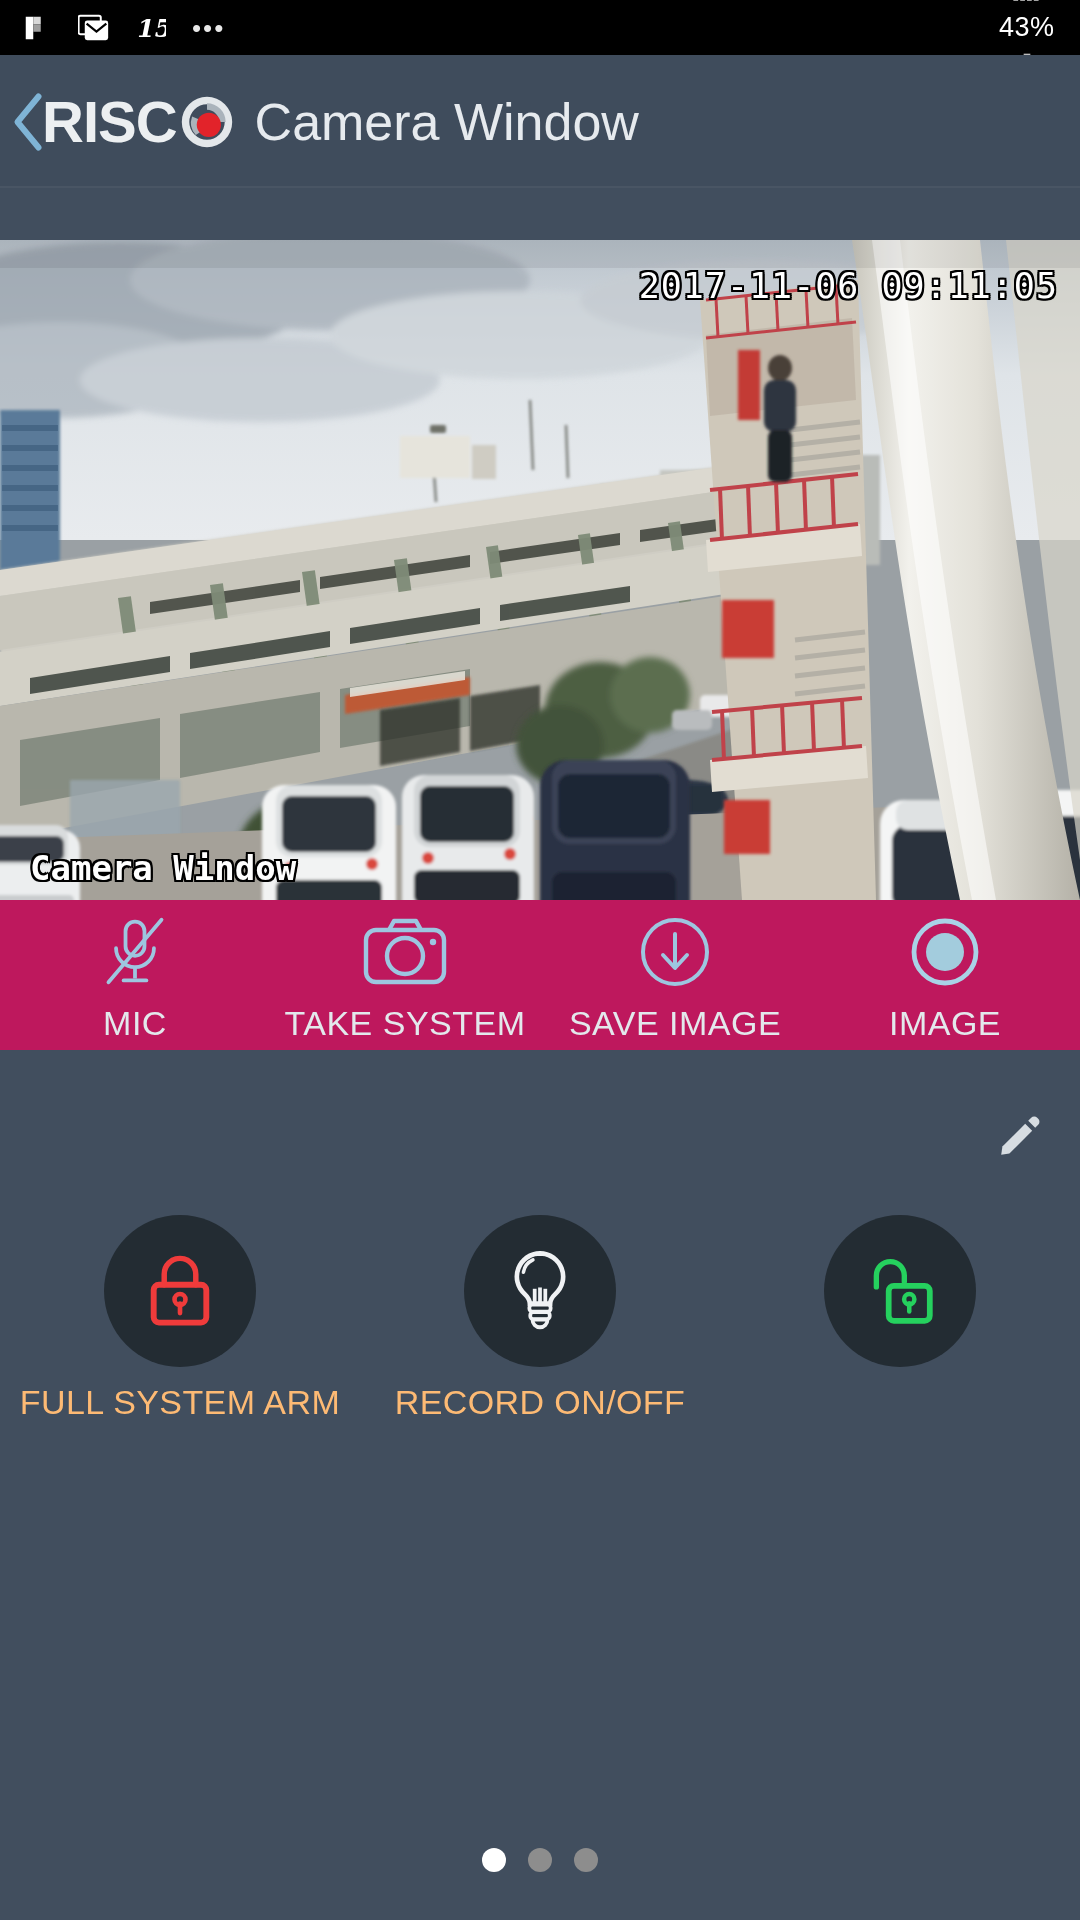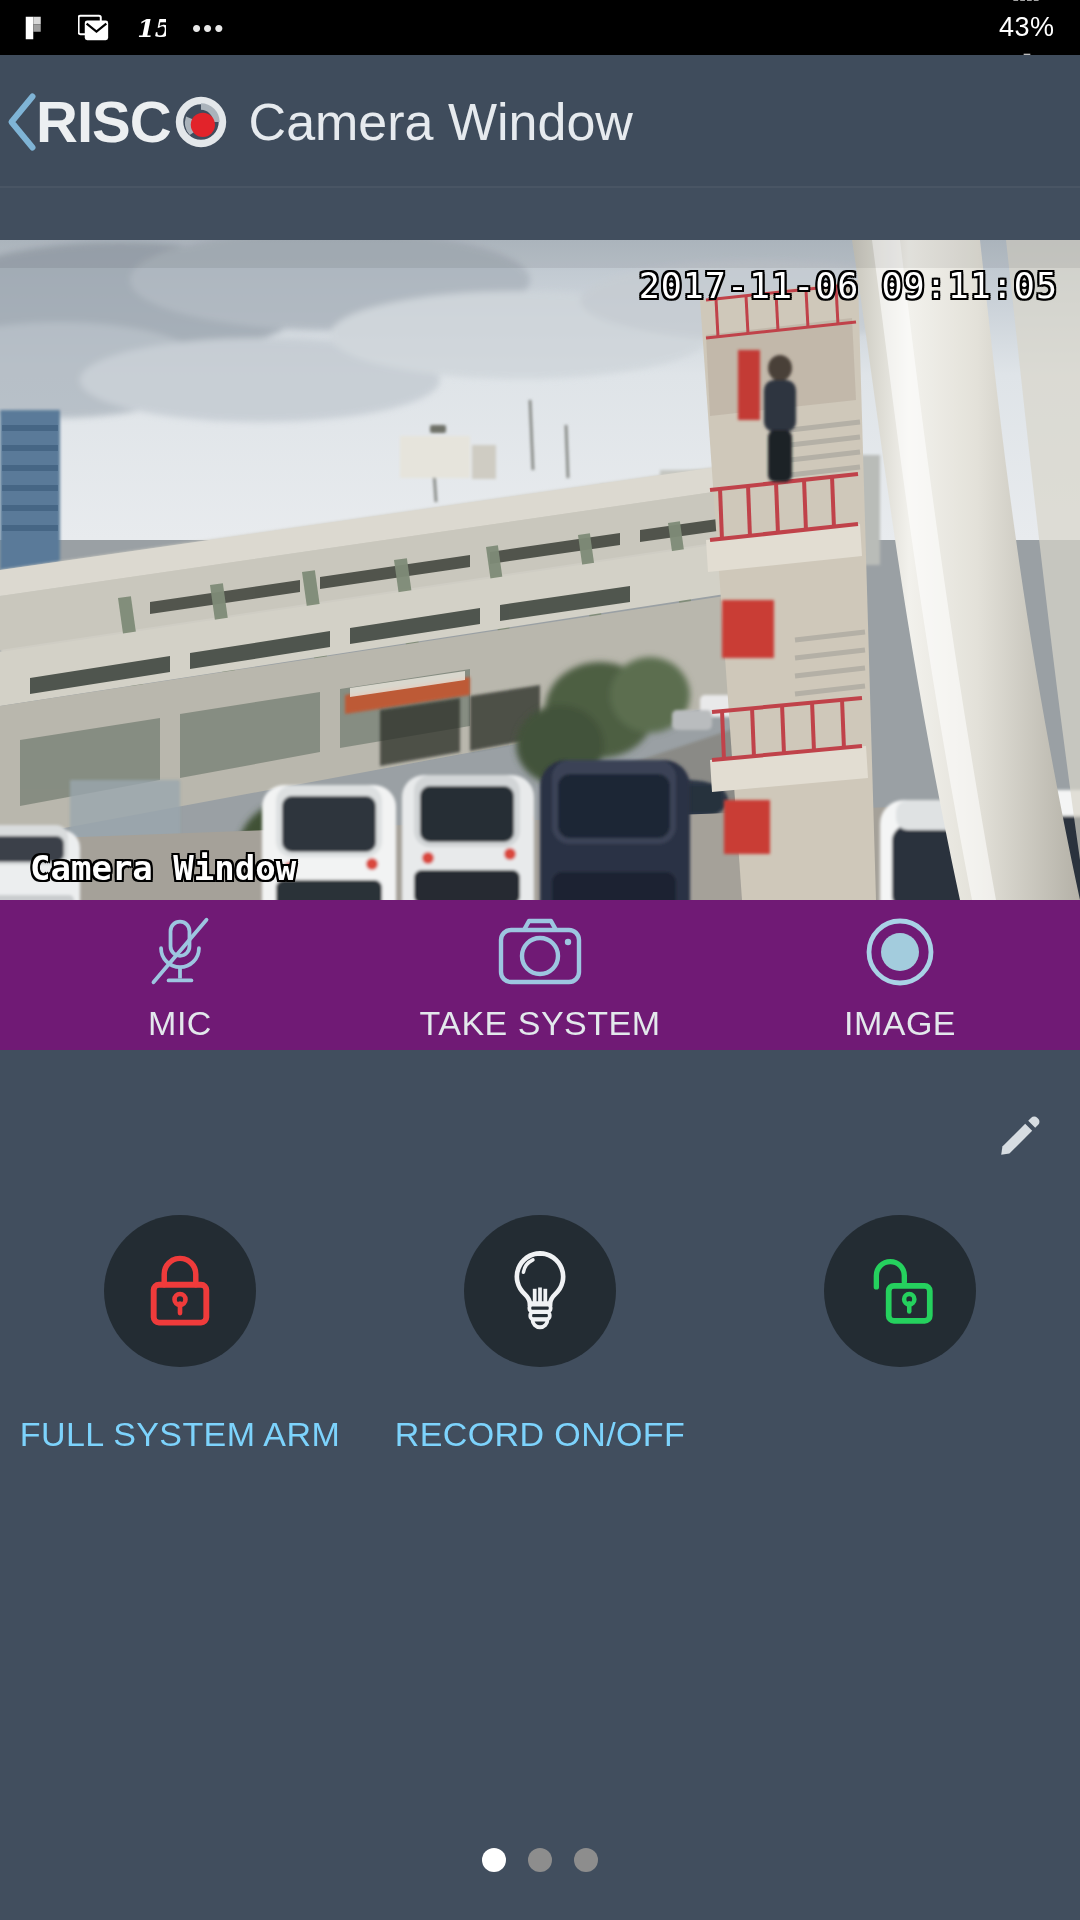--- a/index.html
+++ b/index.html
@@ -19,21 +19,21 @@
   }
   .sb-left { display:flex; align-items:center; gap:26px; flex:1; }
   .sb-right { display:flex; align-items:center; gap:10px;flex-direction:column; }
   .sb-dots { letter-spacing:2px; font-size:26px; line-height:12px; color:#e8e8e8; }
   .sb-pct { font-size:27px; font-weight:400; letter-spacing:0.5px; }
   .sb-time { font-size:28px; letter-spacing:0.5px; margin-left:4px; }
 
   
   .header {
     position:absolute; top:55px; left:0; width:1080px; height:133px;
-    background:#3f4c5c; display:flex; align-items:center; padding-left:4px;
+    background:#3f4c5c; display:flex; align-items:center; padding-left:10px;
   }
   .back-chevron { width:36px; height:64px; flex:0 0 auto; }
   .risco-logo { display:flex; align-items:center; margin-left:-4px; }
   .risco-text {
     font-size:58px; font-weight:bold; color:#eceff1;
     letter-spacing:-1px; font-family:"Liberation Sans", sans-serif;
   }
   .risco-o { width:56px; height:56px; margin-left:2px; }
   .header-title {
     font-size:52px; color:#e6eaee; margin-left:20px; font-weight:400;
@@ -62,21 +62,21 @@
     font-family:"DejaVu Sans Mono", monospace;
     font-size:34px; font-weight:bold; color:#ffffff;
     letter-spacing:0px;
     text-shadow:-2px 0 #000, 2px 0 #000, 0 -2px #000, 0 2px #000,
                 -2px -2px #000, 2px 2px #000, -2px 2px #000, 2px -2px #000;
   }
 
   
   .controlbar {
     position:absolute; top:900px; left:0; width:1080px; height:150px;
-    background:#701a75; display:flex;
+    background:#be185d; display:flex;
   }
   .ctrl {
     flex:1; display:flex; flex-direction:column;
     align-items:center; justify-content:flex-start; padding-top:16px;
   }
   .ctrl-icon { height:72px; display:flex; align-items:center; justify-content:center; }
   .ctrl-label {
     margin-top:16px; font-size:34px; color:#e3e8ec;
     letter-spacing:0.5px; font-weight:400; white-space:nowrap;
   }
@@ -92,21 +92,21 @@
   .actions {
     position:absolute; top:1215px; left:0; width:1080px; height:260px;
     display:flex;
   }
   .action { flex:1; display:flex; flex-direction:column; align-items:center; }
   .action-circle {
     width:152px; height:152px; border-radius:50%;
     background:#232c33; display:flex; align-items:center; justify-content:center;
   }
   .action-label {
-    margin-top:48px; font-size:34px; color:#7dd3fc;
+    margin-top:16px; font-size:34px; color:#fdba74;
     letter-spacing:0.4px; white-space:nowrap;
   }
 
   
   .dots {
     position:absolute; bottom:48px; left:0; width:1080px;
     display:flex; align-items:center; justify-content:center; gap:22px;
   }
   .dot { width:24px; height:24px; border-radius:50%; background:#8d8d8d; }
   .dot.active { background:#ffffff; }
@@ -469,20 +469,30 @@
         <svg width="84" height="68" viewBox="0 0 42 34">
           <rect x="1.5" y="6" width="39" height="26" rx="5" fill="none" stroke="#9dc6e0" stroke-width="2.2"></rect>
           <path d="M13 6 L15.5 1.5 L26.5 1.5 L29 6" fill="none" stroke="#9dc6e0" stroke-width="2.2" stroke-linejoin="round"></path>
           <circle cx="21" cy="19" r="9" fill="none" stroke="#9dc6e0" stroke-width="2.2"></circle>
           <circle cx="35" cy="12" r="1.6" fill="#9dc6e0"></circle>
         </svg>
       </div>
       <div class="ctrl-label">TAKE SYSTEM</div>
     </div>
 
+    <div class="ctrl">
+      <div class="ctrl-icon">
+        <svg width="72" height="72" viewBox="0 0 36 36">
+          <circle cx="18" cy="18" r="16" fill="none" stroke="#9dc6e0" stroke-width="2"></circle>
+          <line x1="18" y1="9" x2="18" y2="25" stroke="#9dc6e0" stroke-width="2" stroke-linecap="round"></line>
+          <path d="M12 19.5 L18 26 L24 19.5" fill="none" stroke="#9dc6e0" stroke-width="2" stroke-linecap="round" stroke-linejoin="round"></path>
+        </svg>
+      </div>
+      <div class="ctrl-label">SAVE IMAGE</div>
+    </div>
 
     <div class="ctrl">
       <div class="ctrl-icon">
         <svg width="72" height="72" viewBox="0 0 36 36">
           <circle cx="18" cy="18" r="15.5" fill="none" stroke="#a9d2e6" stroke-width="2.4"></circle>
           <circle cx="18" cy="18" r="9.5" fill="#a3ccdd"></circle>
         </svg>
       </div>
       <div class="ctrl-label">IMAGE</div>
     </div>

